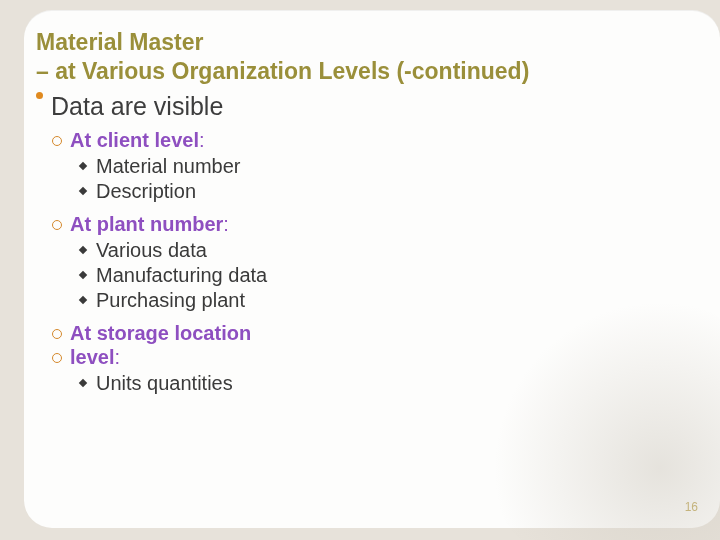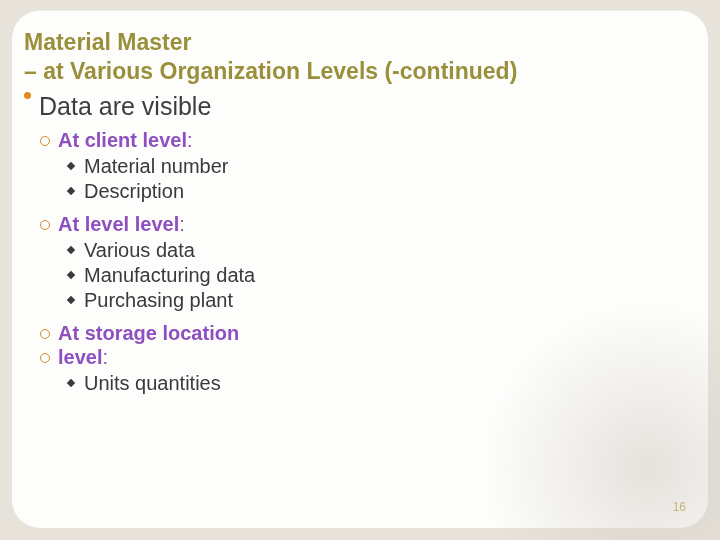--- a/index.html
+++ b/index.html
@@ -5,21 +5,21 @@
   html,body{margin:0;padding:0}
   body{
     width:720px;height:540px;
     background:#e7e2da;
     font-family:Verdana,Geneva,sans-serif;
     position:relative;
     overflow:hidden;
   }
   .card{
     position:absolute;
-    left:12px;top:10px;
+    left:24px;top:10px;
     width:696px;height:518px;
     background:#fdfdfc;
     border-radius:28px;
     box-shadow:0 1px 0 rgba(0,0,0,0.05) inset;
     box-sizing:border-box;
     padding:18px 26px 0 26px;
   }
   .card::after{
     content:"";
     position:absolute;
@@ -113,21 +113,21 @@
           <span class="x"></span>
           <span class="item-text">Description</span>
         </div>
     </div>
   </div>
 
   <div class="group">
     <div class="sub-row">
       <span class="ring"></span>
       <span class="sub-head">
-        <span class="b">At level level</span><span>:</span>
+        <span class="b">At plant number</span><span>:</span>
       </span>
     </div>
     <div class="items">
       <div class="item-row">
           <span class="x"></span>
           <span class="item-text">Various data</span>
         </div>
       <div class="item-row">
           <span class="x"></span>
           <span class="item-text">Manufacturing data</span>

